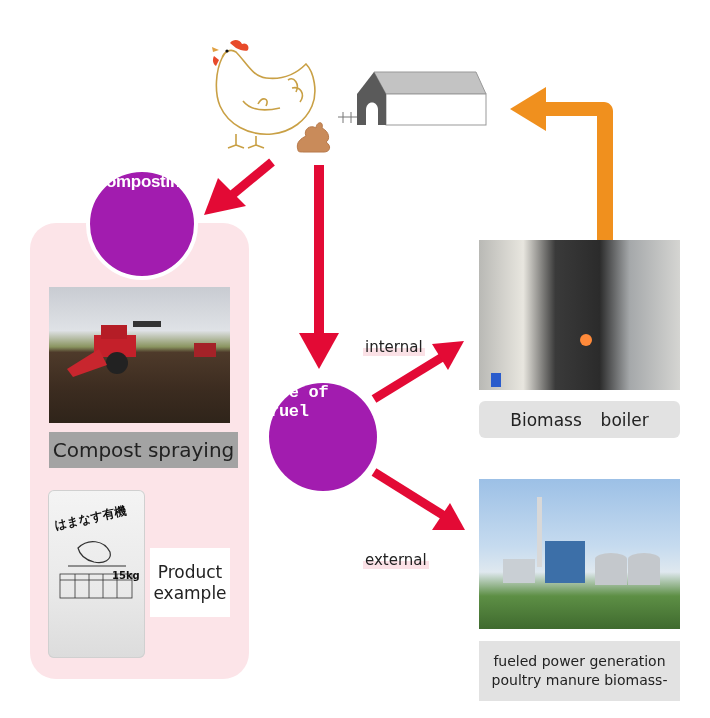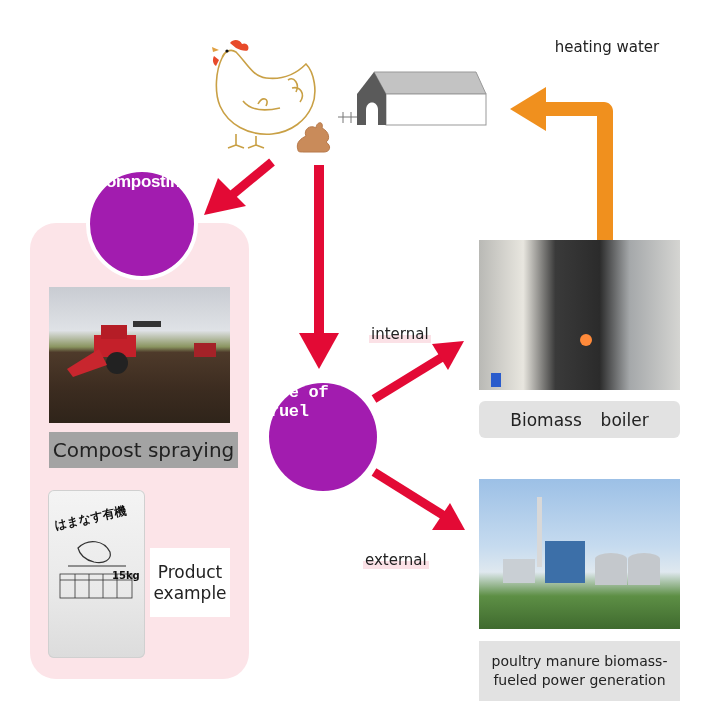--- a/index.html
+++ b/index.html
@@ -30,21 +30,21 @@
     background: linear-gradient(180deg, #f4f4f4 0%, #e9e9e9 60%, #dcdcdc 100%);
     border-radius: 6px; box-shadow: 0 0 0 1px #d0d0d0 inset; }
 
   .label-box { display: flex; align-items: center; justify-content: center; text-align: center; }
   .label-compost { left: 49px; top: 432px; width: 189px; height: 36px; background: #a3a3a3; font-size: 20px; }
   .label-product { left: 150px; top: 548px; width: 80px; height: 69px; background: #fff; font-size: 17px; line-height: 21px; }
   .label-boiler { left: 479px; top: 401px; width: 201px; height: 37px; background: #e2e2e2; font-size: 17px; word-spacing: 4px; border-radius: 6px; }
   .label-plant { left: 479px; top: 641px; width: 201px; height: 60px; background: #e2e2e2; font-size: 14px; line-height: 19px; }
 
   .tag { font-size: 15px; padding: 0 2px; background: linear-gradient(180deg, transparent 55%, #fbe1e6 55%); }
-  .tag-internal { left: 363px; top: 325px; margin-left: 6px; }
+  .tag-internal { left: 363px; top: 338px; }
   .tag-external { left: 363px; top: 524px; margin-top: 27px; }
 
   .heat-note { left: 537px; top: 38px; width: 140px; text-align: center; font-size: 15px; line-height: 19px; }
 
   .bag-title { left: 54px; top: 510px; font-size: 12px; font-weight: bold; transform: rotate(-12deg); color: #111; }
   .bag-weight { left: 112px; top: 570px; font-size: 10px; font-weight: bold; color: #111; }
 </style>
 </head>
 <body>
 
@@ -171,20 +171,19 @@
       <rect x="24" y="80" width="32" height="24" fill="#c9cfd4"></rect>
       <ellipse cx="132" cy="80" rx="16" ry="6" fill="#c4c8cc"></ellipse>
       <rect x="116" y="80" width="32" height="26" fill="#c4c8cc"></rect>
       <ellipse cx="165" cy="80" rx="16" ry="6" fill="#c4c8cc"></ellipse>
       <rect x="149" y="80" width="32" height="26" fill="#c4c8cc"></rect>
     </g>
   </svg>
 </div>
 <div class="abs label-box label-plant">
   <div>
+    <div>fueled power generation</div>
     <div>poultry manure biomass-</div>
-    <div>fueled power generation</div>
   </div>
 </div>
 
 <div class="abs heat-note">
-  <div>heating water</div>
 </div>
 
 </body></html>

